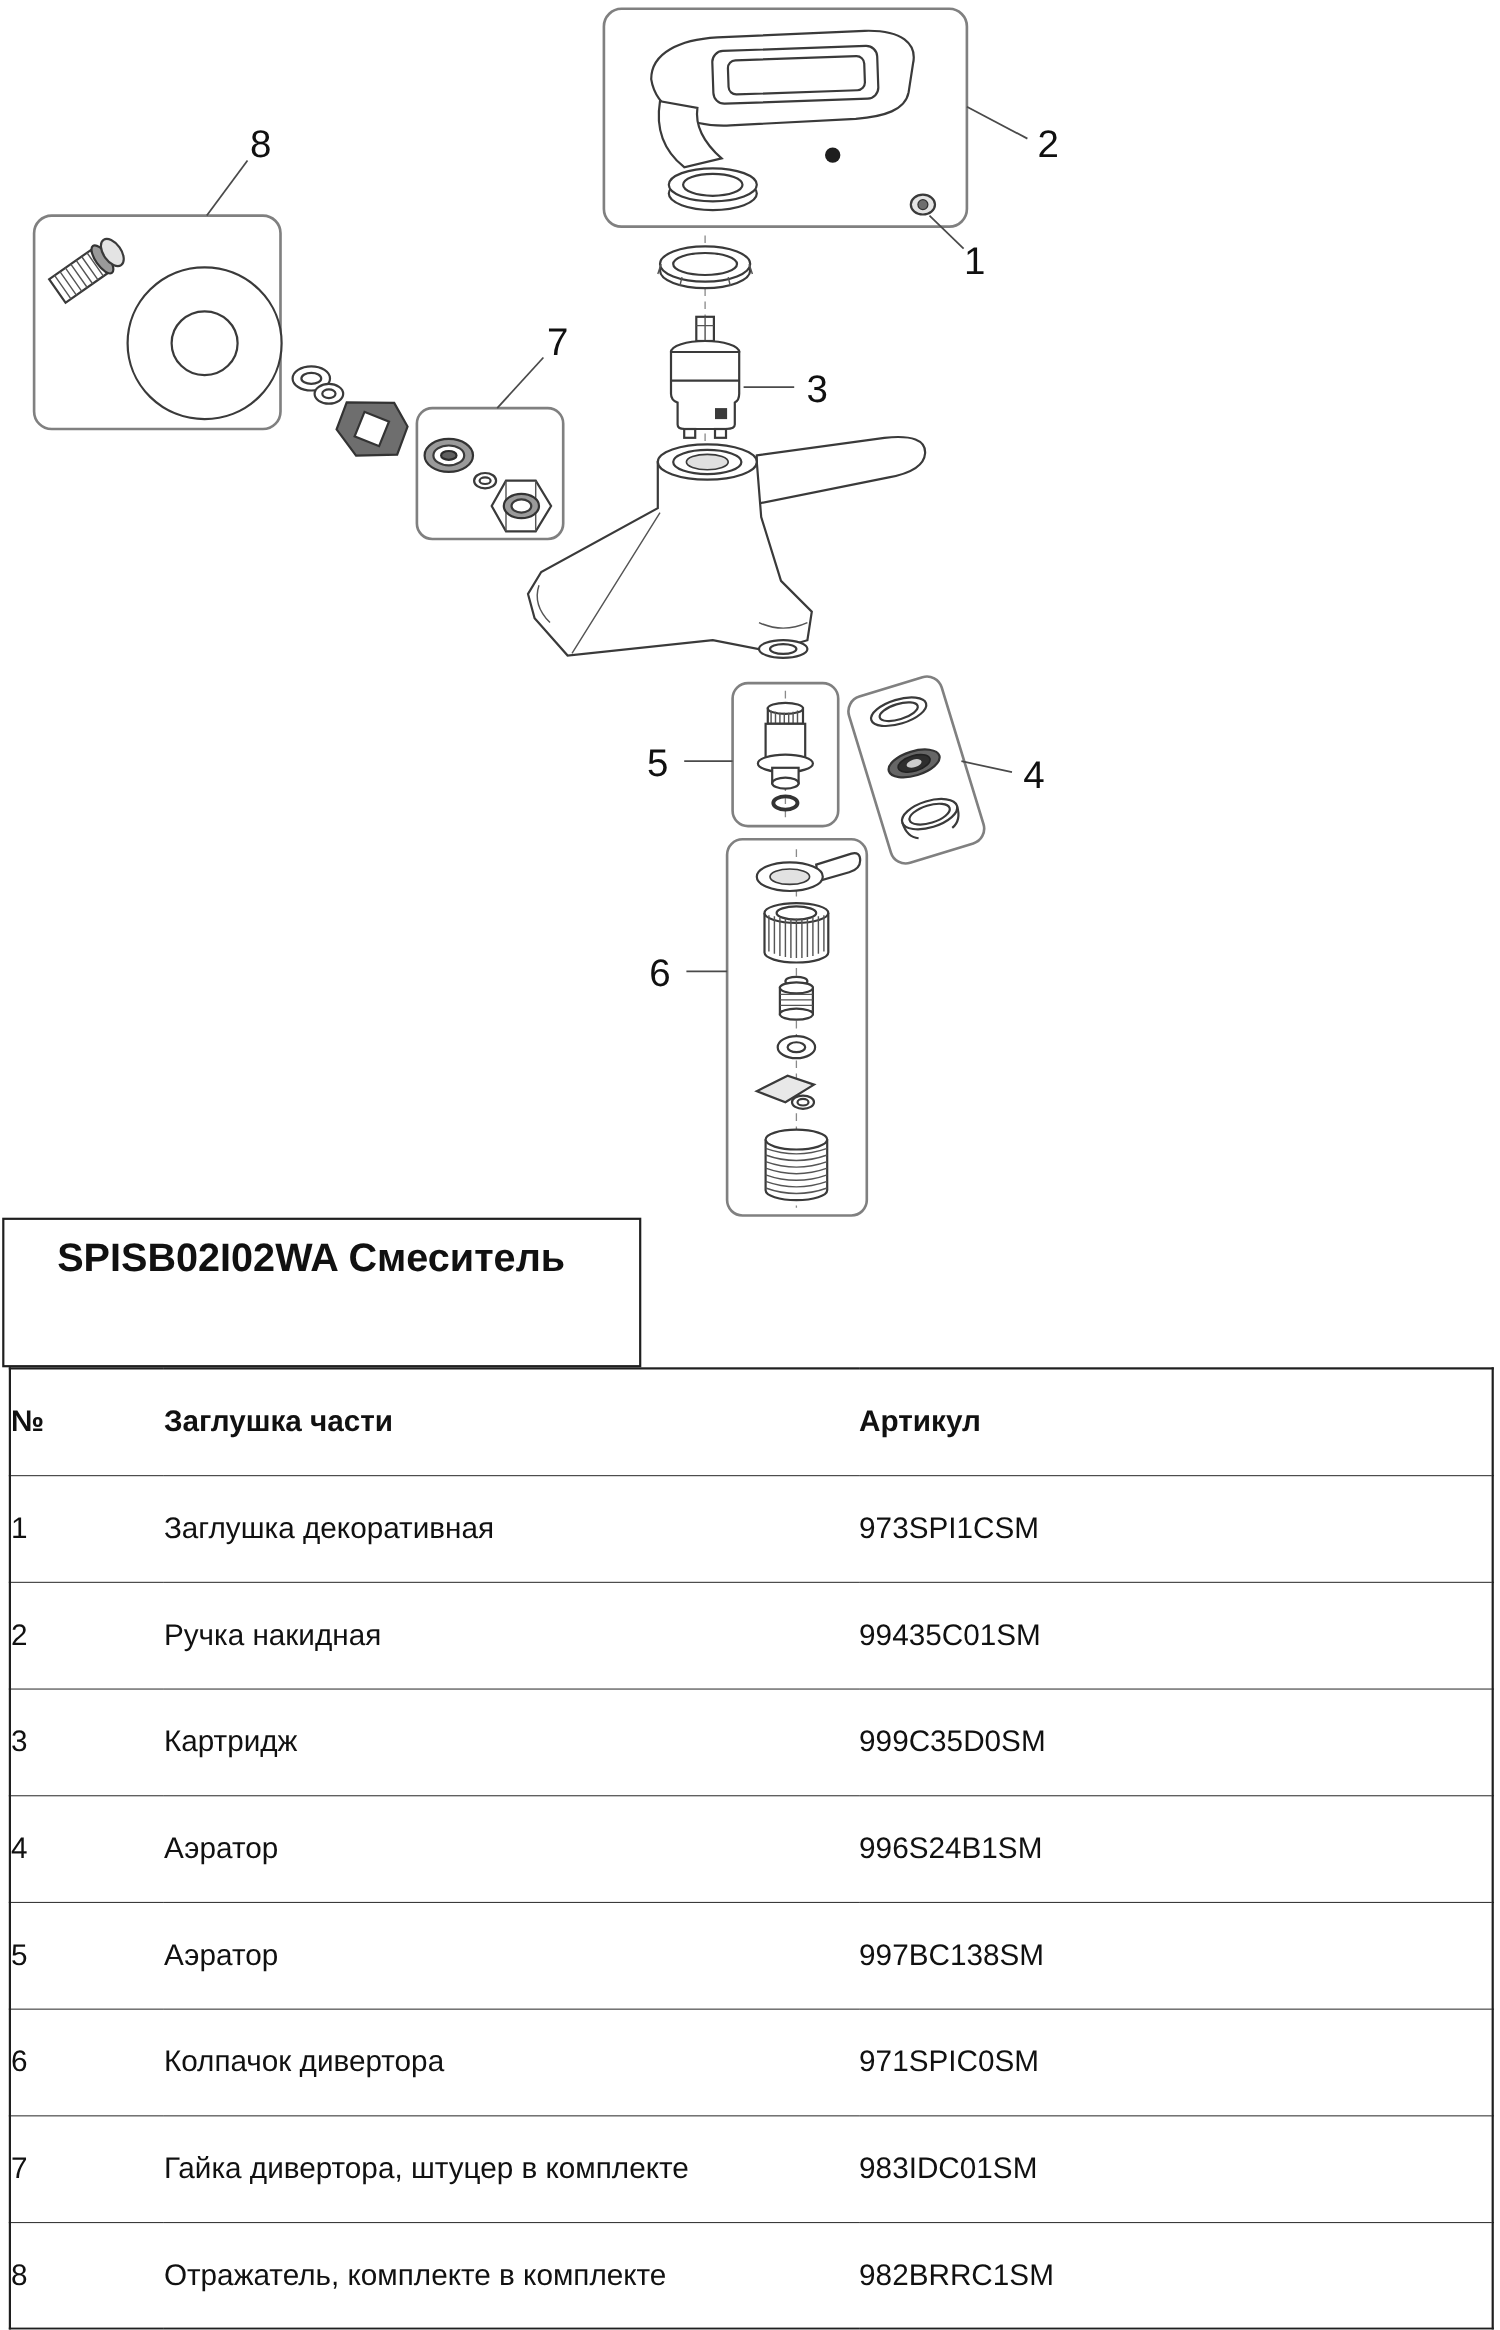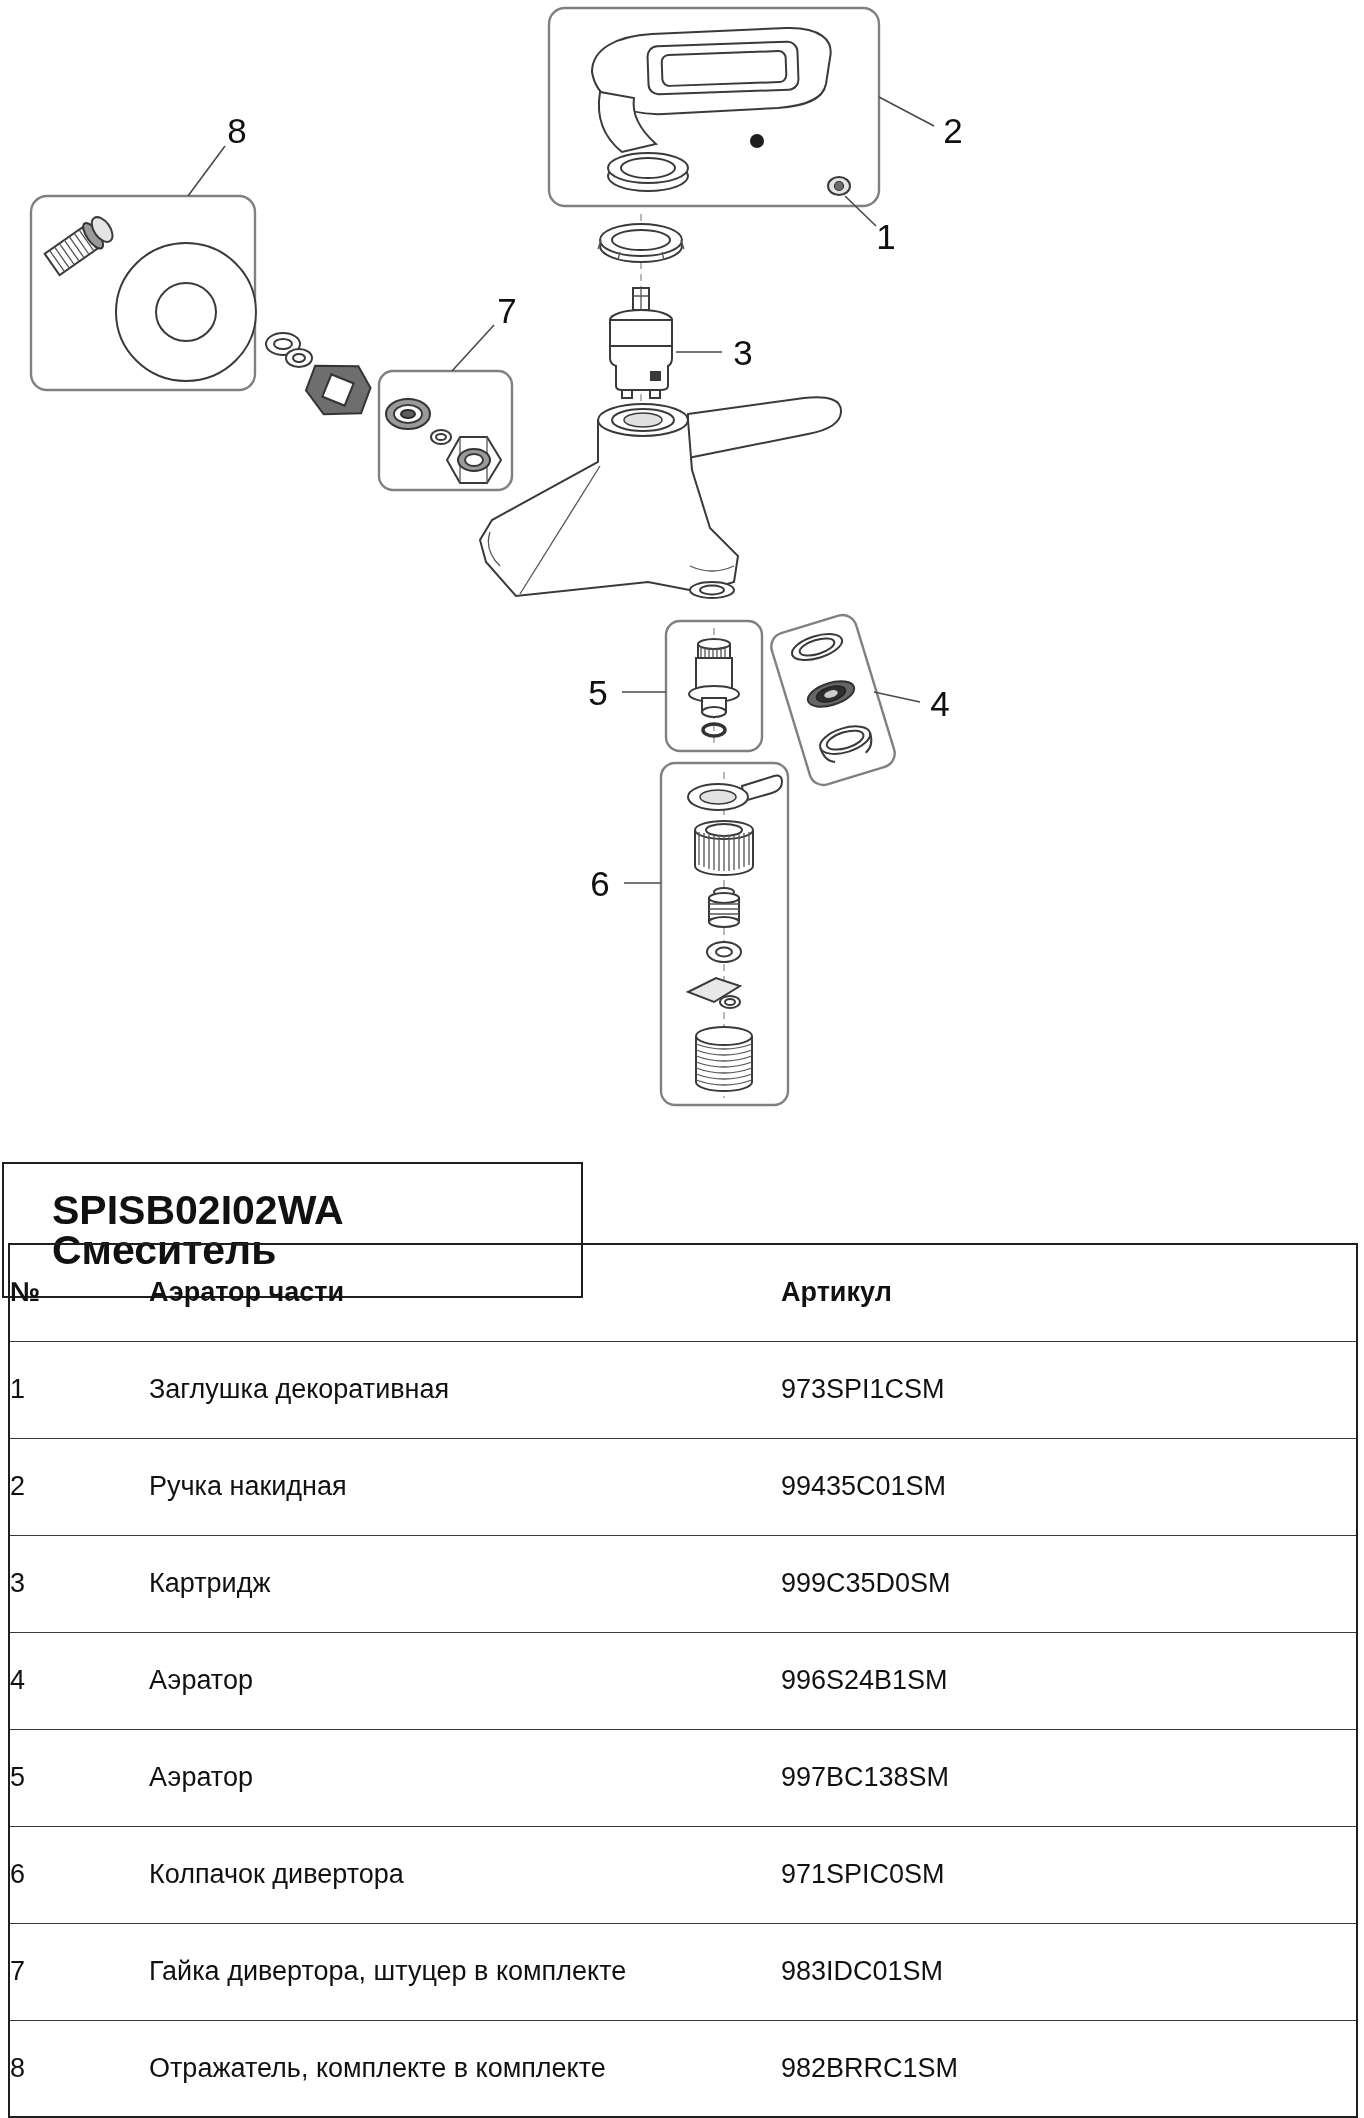--- a/index.html
+++ b/index.html
@@ -12,23 +12,23 @@
   .fl{fill:#e4e4e4;stroke:#3a3a3a;stroke-width:2;}
   .fm{fill:#9a9a9a;stroke:#333;stroke-width:2;}
   .fd{fill:#5f5f5f;stroke:#2b2b2b;stroke-width:2;}
   .ln{fill:none;stroke:#3a3a3a;stroke-width:2;}
   .thin{fill:none;stroke:#555;stroke-width:1.3;}
   .dash{fill:none;stroke:#8a8a8a;stroke-width:1.2;stroke-dasharray:7 5;}
   .box{fill:none;stroke:#808080;stroke-width:2.4;}
   .leader{fill:none;stroke:#4a4a4a;stroke-width:1.6;}
   .num{font-family:"Liberation Sans",sans-serif;font-size:35px;fill:#101010;text-anchor:middle;}
 
-  .title-box{position:absolute;left:2px;top:1162px;width:581px;height:136px;
+  .title-box{position:absolute;left:2px;top:1107px;width:581px;height:136px;
              border:2px solid #1f1f1f;box-sizing:border-box;
-             padding:26px 18px 0 48px;font-weight:bold;font-size:41px;line-height:40px;}
+             padding:14px 18px 0 48px;font-weight:bold;font-size:36px;line-height:40px;}
 
   .parts-table{position:absolute;left:8px;top:1243px;width:1348px;height:873px;
                border-collapse:collapse;table-layout:fixed;font-size:27px;
                border:2px solid #1f1f1f;}
   .parts-table th,.parts-table td{border-bottom:1.5px solid #3a3a3a;vertical-align:middle;
                padding:0;height:97px;font-weight:normal;text-align:left;}
   .parts-table thead th{font-weight:bold;}
   .col-num{width:140px;padding-left:49px;box-sizing:border-box;}
   .col-name{width:632px;padding-left:8px;box-sizing:border-box;}
   .col-sku{width:576px;padding-left:2px;box-sizing:border-box;margin-top:16px;}
@@ -212,21 +212,21 @@
   </svg>
 
   <div class="title-box">
     <div>SPISB02I02WA Смеситель</div>
   </div>
 
   <table class="parts-table">
     <thead>
       <tr>
         <th class="col-num">№</th>
-        <th class="col-name">Аэратор части</th>
+        <th class="col-name">Заглушка части</th>
         <th class="col-sku">Артикул</th>
       </tr>
     </thead>
     <tbody>
       <tr>
         <td class="col-num">1</td>
         <td class="col-name">Заглушка декоративная</td>
         <td class="col-sku">973SPI1CSM</td>
       </tr>
       <tr>

